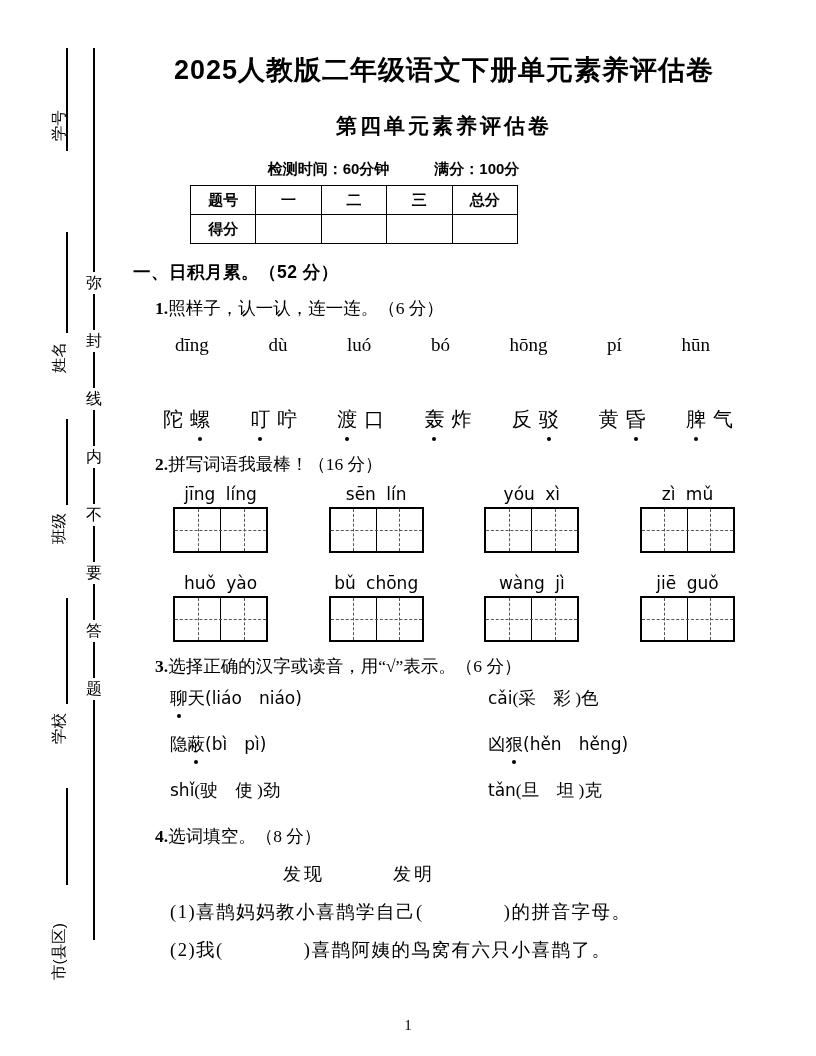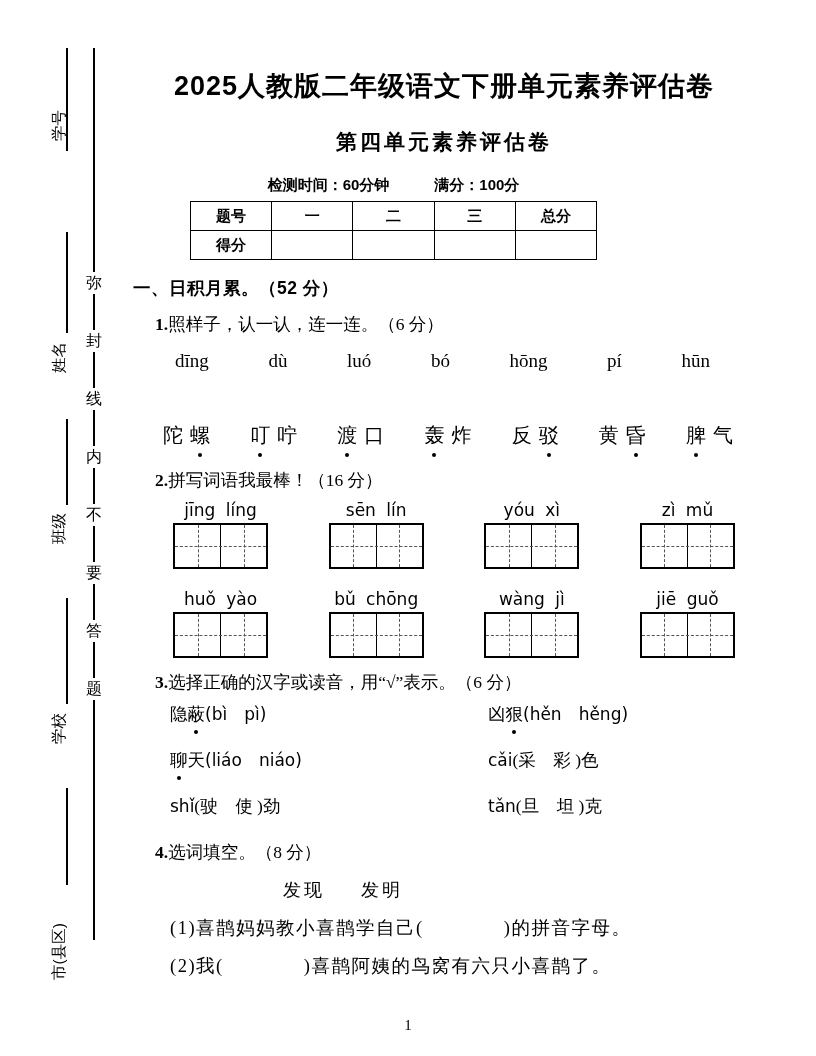--- a/index.html
+++ b/index.html
@@ -27,28 +27,28 @@
   .sf-label.f5 { top:886px; height:130px; }
   .seal-warning { position:absolute; left:84px; top:48px; width:20px;
     display:flex; flex-direction:column; align-items:center; }
   .sw-seg { width:1.5px; background:#000; height:36px; }
   .sw-seg.first { height:224px; }
   .sw-seg.last  { height:240px; }
   .sw-char { font-size:16px; line-height:22px; height:22px;
     font-family:"Liberation Serif","DejaVu Serif",serif; }
   
   .content { position:absolute; left:133px; top:44px; width:622px; }
-  .exam-title { margin-top:24px; text-align:center; font-weight:bold; font-size:27px;
+  .exam-title { margin-top:8px; text-align:center; font-weight:bold; font-size:27px;
     letter-spacing:1px; font-family:"Liberation Sans","DejaVu Sans",sans-serif; }
   .exam-subtitle { margin-top:24px; text-align:center; font-weight:bold; font-size:21px;
     letter-spacing:3px; font-family:"Liberation Sans","DejaVu Sans",sans-serif; }
   .score-block { width:407px; margin-left:57px; }
   .meta-row { margin-top:20px; display:flex; justify-content:center; gap:45px;
     font-weight:bold; font-size:15px; font-family:"Liberation Sans","DejaVu Sans",sans-serif; }
-  table.score { margin-top:6px; width:407px; border-collapse:collapse; table-layout:fixed; }
+  table.score { margin-top:6px; width:328px; border-collapse:collapse; table-layout:fixed; }
   table.score td { border:1.5px solid #000; height:26px; text-align:center; vertical-align:middle;
     font-weight:bold; font-size:15px; font-family:"Liberation Sans","DejaVu Sans",sans-serif; }
   .section-heading { margin-top:16px; font-weight:bold; font-size:17.5px; letter-spacing:0.5px;
     font-family:"Liberation Sans","DejaVu Sans",sans-serif; }
   .q-title { margin-top:12px; padding-left:22px; font-size:17.5px; }
   .q-title b { font-family:"Liberation Serif","DejaVu Serif",serif; }
   
   .pinyin-row { margin-top:14px; display:flex; justify-content:space-between;
     padding-left:42px; padding-right:45px; font-size:19px;
     font-family:Liberation Serif, serif; }
@@ -74,21 +74,21 @@
   .wcell + .wcell { border-left:1.5px solid #000; }
   .wcell::before { content:''; position:absolute; top:0; bottom:0; left:50%;
     border-left:1px dashed #555; }
   
   .q3-rows { margin-top:8px; }
   .q3-row { display:flex; padding-left:37px; margin-bottom:13px; height:33px;
     font-size:17.5px; align-items:baseline; }
   .q3-left { width:318px; }
   .py { font-family:"DejaVu Sans","Liberation Sans",sans-serif; font-size:17px; white-space:pre; }
   
-  .word-bank { margin-top:14px; padding-left:150px; display:flex; gap:36px;
+  .word-bank { margin-top:14px; padding-left:150px; display:flex; gap:68px;
     font-size:18px; letter-spacing:3px; }
   .sentence { margin-top:13px; padding-left:37px; font-size:18.5px; letter-spacing:1.5px;
     white-space:pre-wrap; }
   .page-number { position:absolute; bottom:22px; left:0; width:100%; text-align:center;
     font-size:15px; }
 </style>
 </head>
 <body>
 
 <div class="page">
@@ -252,26 +252,26 @@
             <div class="wcell"></div>
             <div class="wcell"></div>
           </div>
       </div>
     </div>
 
     <div class="q-title"><b>3.</b><span>选择正确的汉字或读音，用“√”表示。（6 分）</span></div>
 
     <div class="q3-rows">
       <div class="q3-row">
+        <span class="q3-left"><span class="zi dot">聊</span><span class="zi">天</span><span class="py">(liáo　niáo)</span></span>
+        <span class="q3-right"><span class="py">cǎi</span><span>(采　彩 )</span><span>色</span></span>
+      </div>
+      <div class="q3-row">
         <span class="q3-left"><span class="zi">隐</span><span class="zi dot">蔽</span><span class="py">(bì　pì)</span></span>
         <span class="q3-right"><span class="zi">凶</span><span class="zi dot">狠</span><span class="py">(hěn　hěng)</span></span>
-      </div>
-      <div class="q3-row">
-        <span class="q3-left"><span class="zi dot">聊</span><span class="zi">天</span><span class="py">(liáo　niáo)</span></span>
-        <span class="q3-right"><span class="py">cǎi</span><span>(采　彩 )</span><span>色</span></span>
       </div>
       <div class="q3-row">
         <span class="q3-left"><span class="py">shǐ</span><span>(驶　使 )</span><span>劲</span></span>
         <span class="q3-right"><span class="py">tǎn</span><span>(旦　坦 )</span><span>克</span></span>
       </div>
     </div>
 
     <div class="q-title"><b>4.</b><span>选词填空。（8 分）</span></div>
 
     <div class="word-bank">

